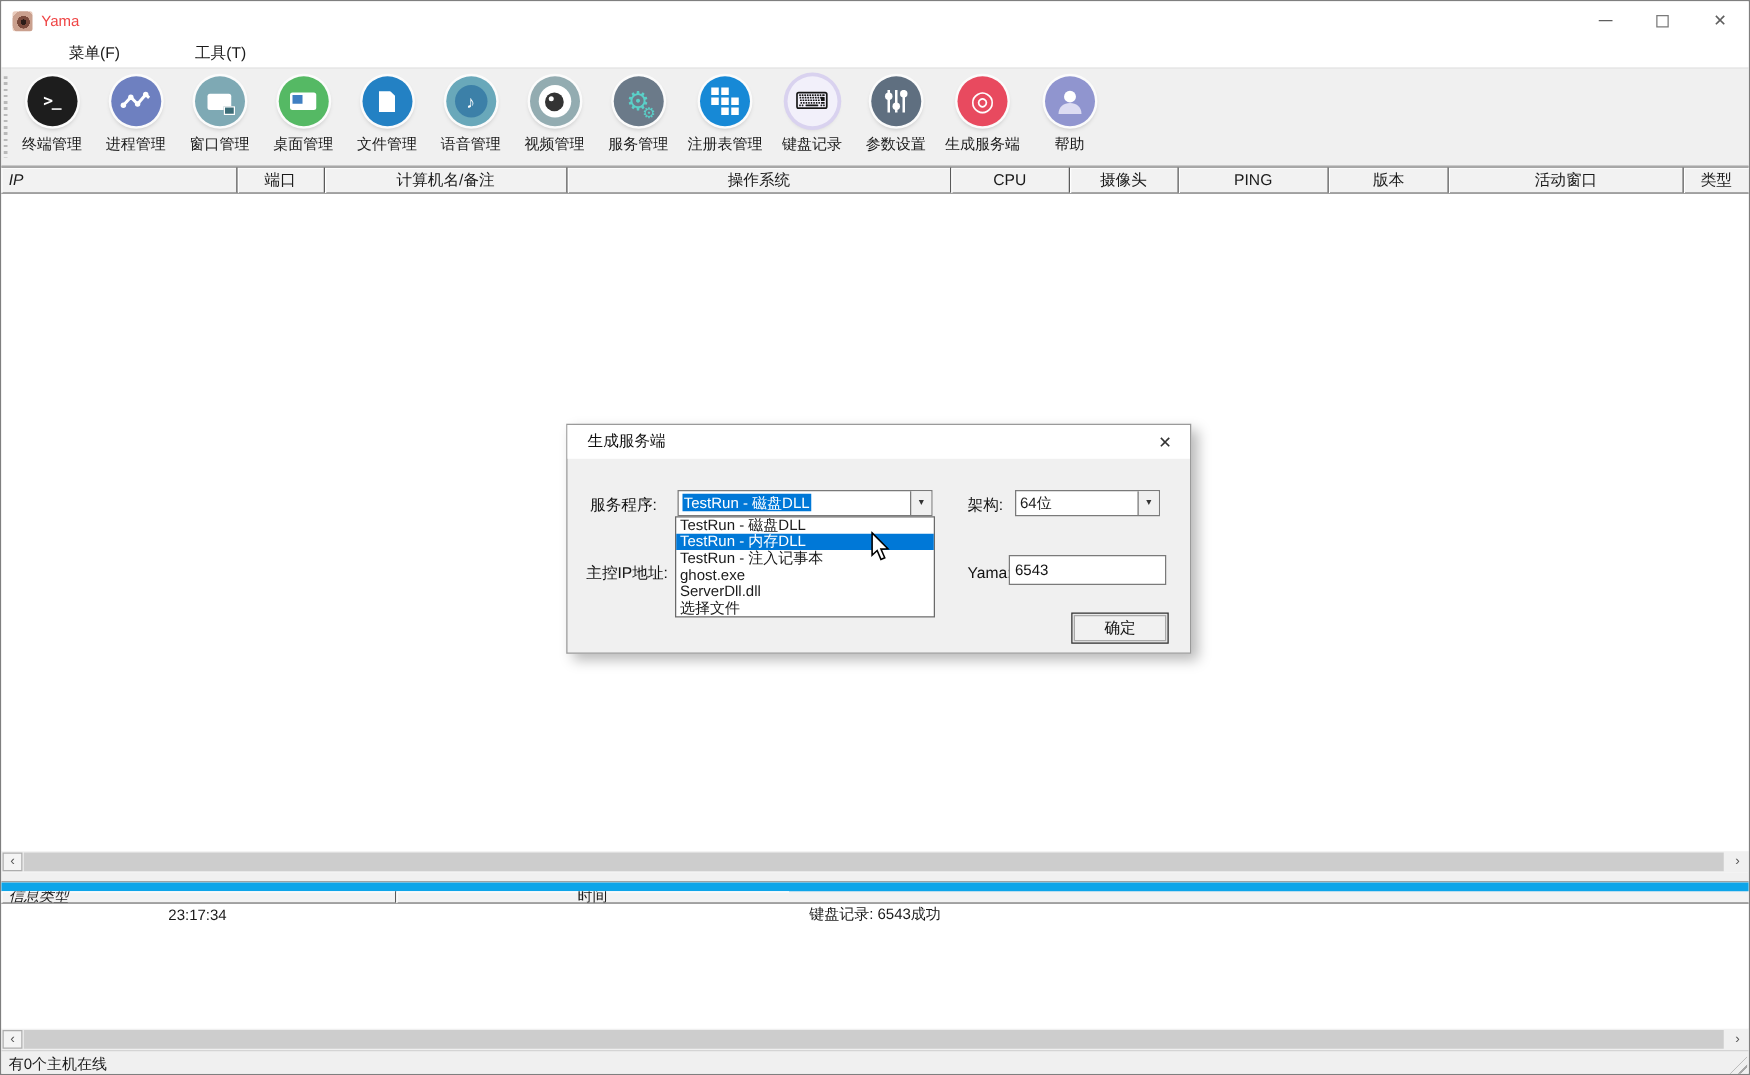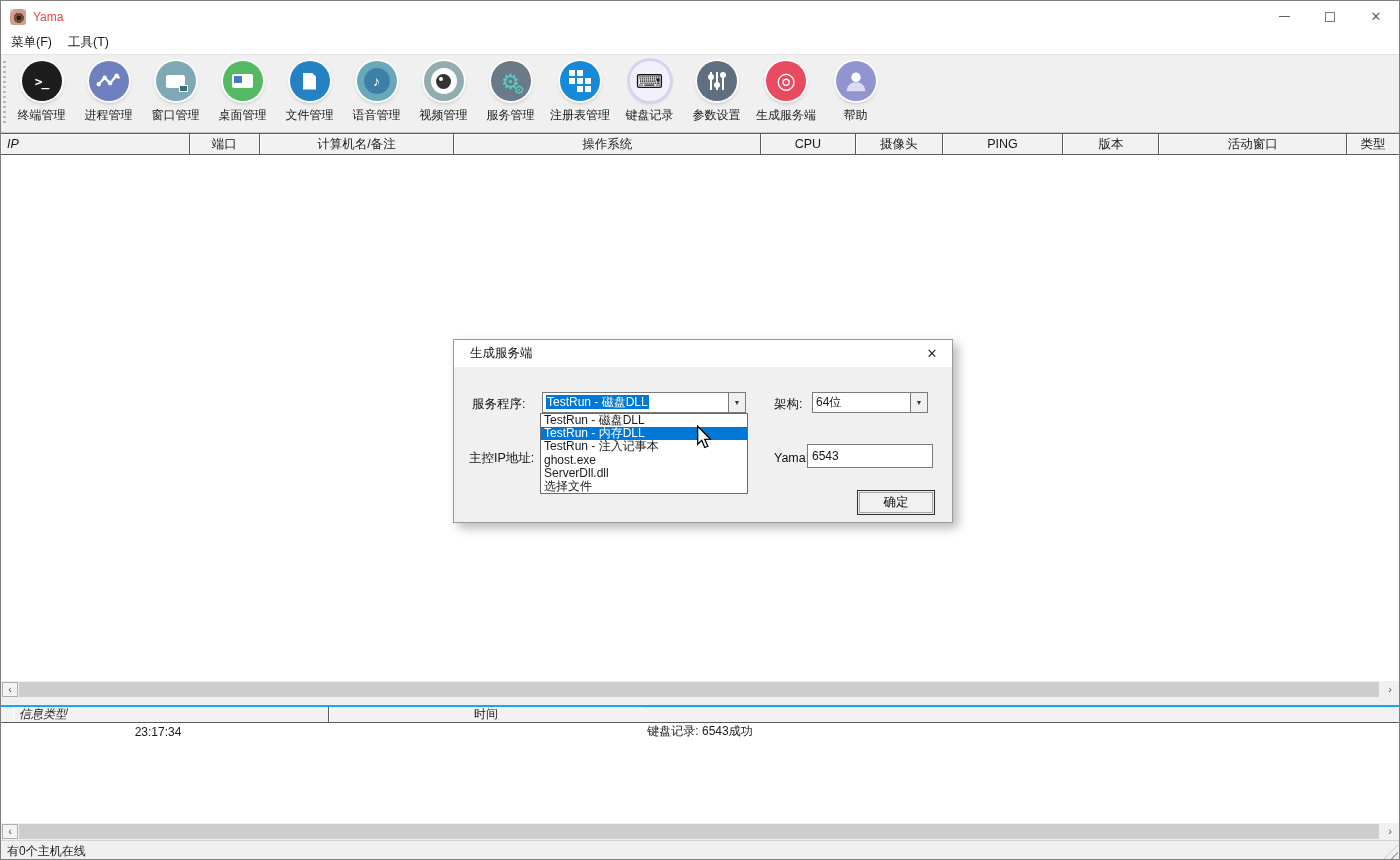--- a/index.html
+++ b/index.html
@@ -18,21 +18,21 @@
       radial-gradient(circle at 55% 55%, #2a1c18 0 18%, #7a4a3c 19% 40%, #caa08e 41% 75%, #e8cabb 76%);
   }
   .app-title { margin-left:7px; color:#ef4444; font-size:12px; }
   .win-controls { position:absolute; right:0; top:0; height:31px; display:flex; }
   .win-btn { width:46px; height:31px; display:flex; align-items:center; justify-content:center; color:#5f5f5f; font-size:13px; }
   .win-btn .minglyph { display:block; width:11px; border-top:1px solid #5f5f5f; }
   .win-btn .maxglyph { display:block; width:10px; height:10px; border:1px solid #7a7a7a; }
 
   
   .menubar { height:22px; background:#ffffff; display:flex; align-items:center; padding-left:4px; }
-  .menu-item { padding:2px 10px 3px 6px; font-size:12.5px; }
+  .menu-item { padding:2px 10px 3px 6px; font-size:12.5px;margin-left:44px; }
 
   
   .toolbar { height:79px; background:#f0f0f0; border-top:1px solid #e3e3e3; border-bottom:1px solid #c9c9c9;
     display:flex; align-items:flex-start; padding-left:7px; position:relative; }
   .toolbar-grip { position:absolute; left:2px; top:6px; bottom:6px; width:3px;
     background:repeating-linear-gradient(180deg,#b9b9b9 0 2px,transparent 2px 5px); }
   .tb-item { width:67px; display:flex; flex-direction:column; align-items:center; padding-top:6px; }
   .tb-item.wide { width:72px; }
   .tb-circle { width:40px; height:40px; border-radius:50%; position:relative;
     display:flex; align-items:center; justify-content:center;
@@ -72,21 +72,21 @@
   .sb-btn { position:absolute; top:1px; width:16px; height:15px; background:#f4f4f4; border:1px solid #adadad;
     display:flex; align-items:center; justify-content:center; color:#555; font-size:11px; line-height:1; }
   .sb-btn.left { left:1px; }
   .sb-btn.right { right:1px; border:none; background:transparent; }
   .sb-thumb { position:absolute; left:18px; top:1px; height:15px; width:1360px; background:#cdcdcd; }
 
   .splitter { height:8px; background:#f0f0f0; border-bottom:1px solid #888; }
 
   
   .info-header { height:17px; display:flex; background:#f2f2f2;
-    border-top:1px solid #0ea5e9; border-bottom:1px solid #5a5a5a;padding-left:12px; }
+    border-top:7px solid #0ea5e9; border-bottom:1px solid #5a5a5a; }
   .info-header .hcell { font-size:12px; }
   .info-body { height:100px; background:#ffffff; }
   .info-row { display:flex; height:17px; align-items:center; }
   .icell { overflow:hidden; white-space:nowrap; font-size:12px; }
   .icell.c { text-align:center; }
   .icell.l { padding-left:4px; }
 
   
   .statusbar { height:21px; background:#f0f0f0; border-top:1px solid #d4d4d4;
     display:flex; align-items:center; padding-left:6px; position:relative; }

